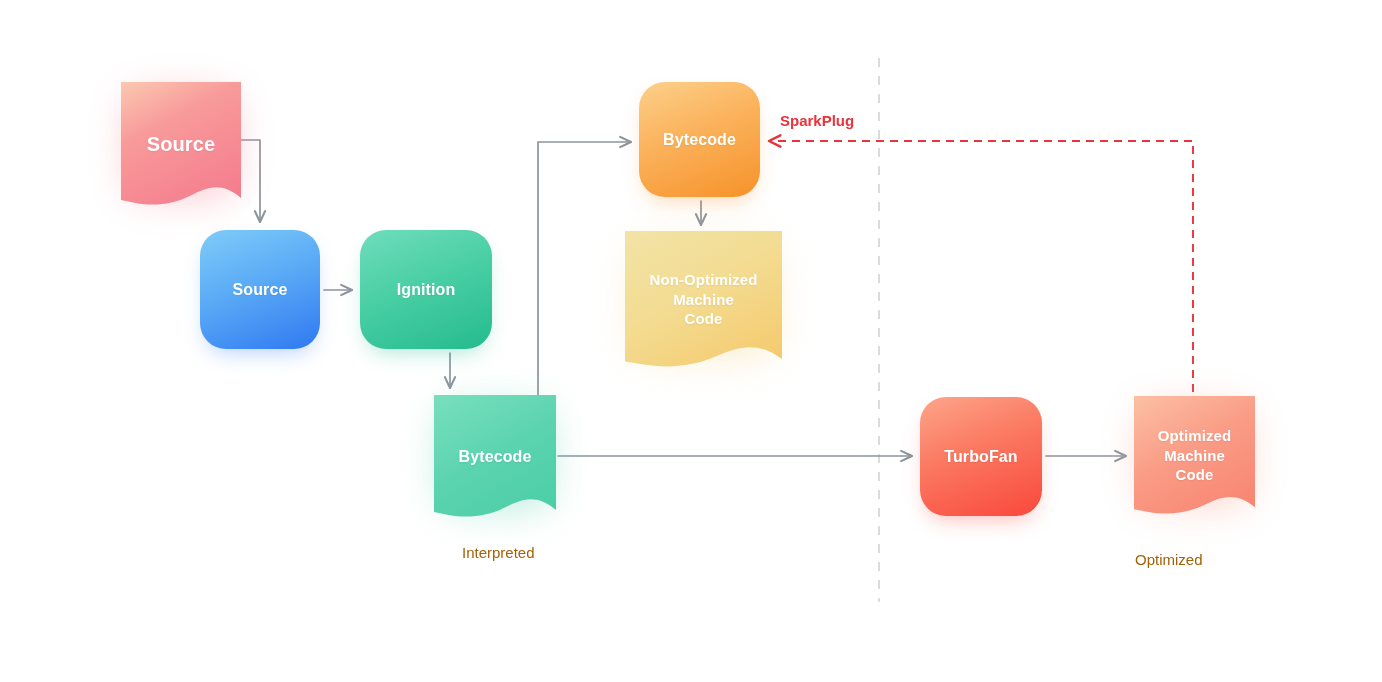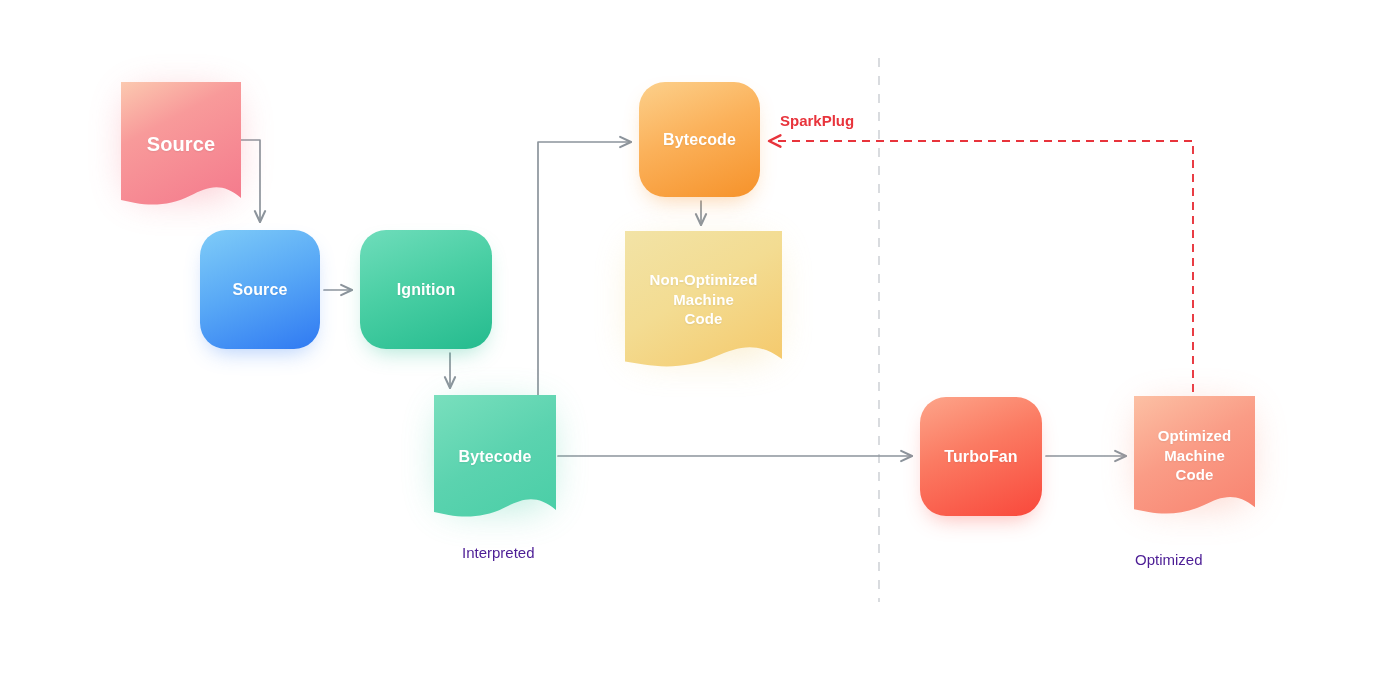--- a/index.html
+++ b/index.html
@@ -138,21 +138,21 @@
     font-size: 15px;
   }
   #node-optcode .doc-fill {
     background: linear-gradient(150deg, #FCC0A4 0%, #FA9C86 45%, #F8826F 100%);
   }
   #node-optcode .glow { background: #FA9C86; }
 
   
   .caption {
     position: absolute;
-    color: #4c1d95;
+    color: #a16207;
     font-size: 15px;
     font-weight: 400;
     white-space: nowrap;
   }
   #caption-interpreted { left: 462px; top: 544px; }
   #caption-optimized   { left: 1135px; top: 551px; }
 
   #label-deoptimize {
     position: absolute;
     left: 780px; top: 112px;

